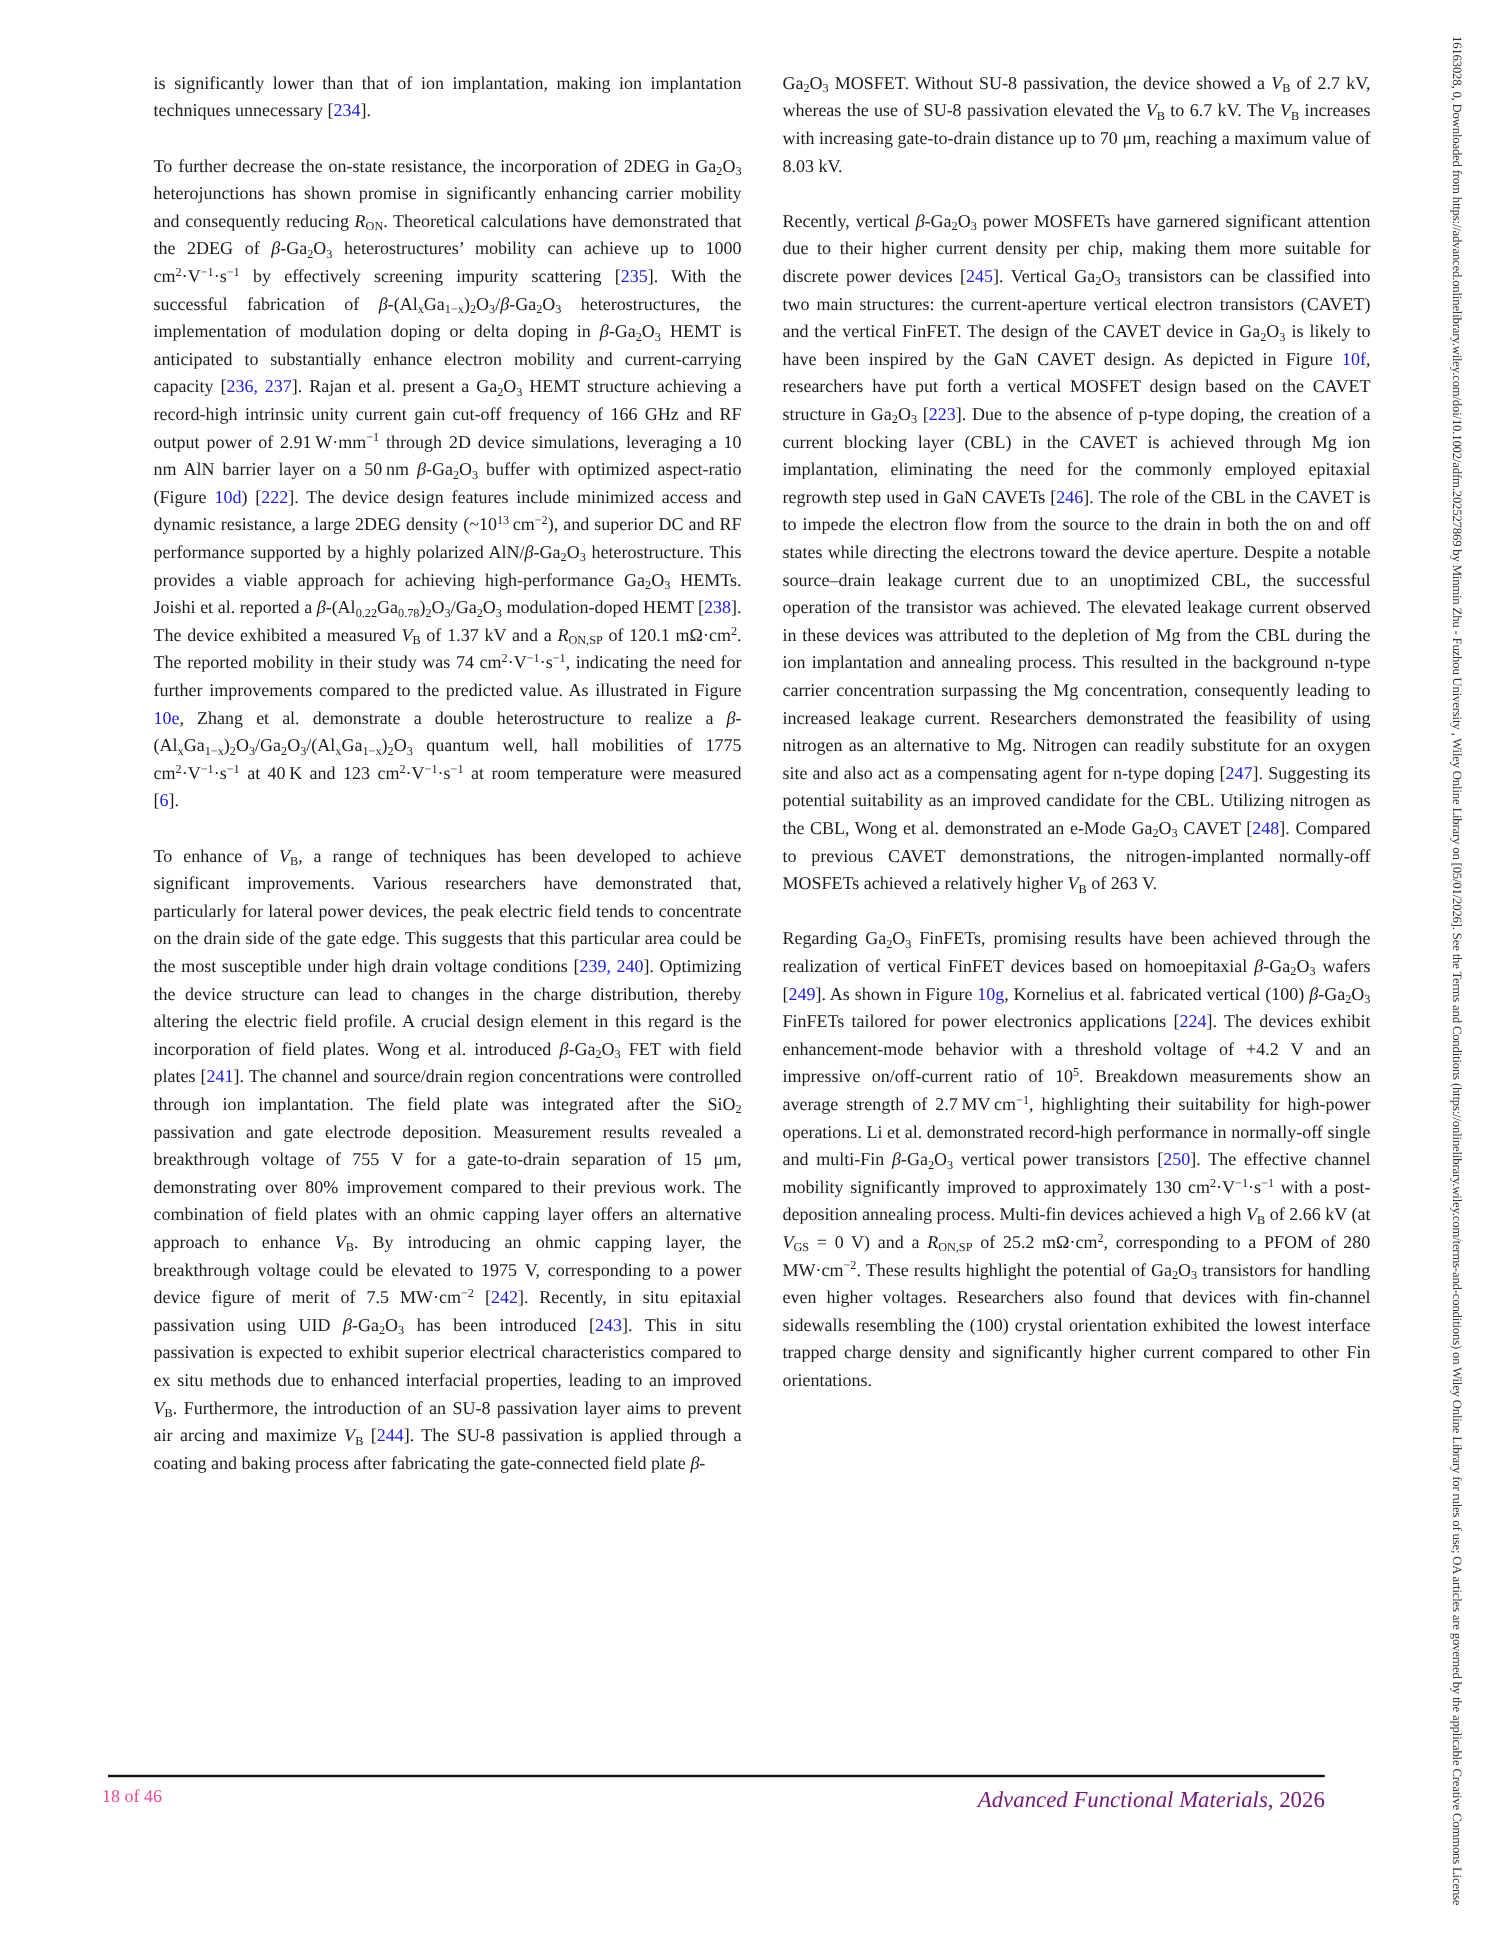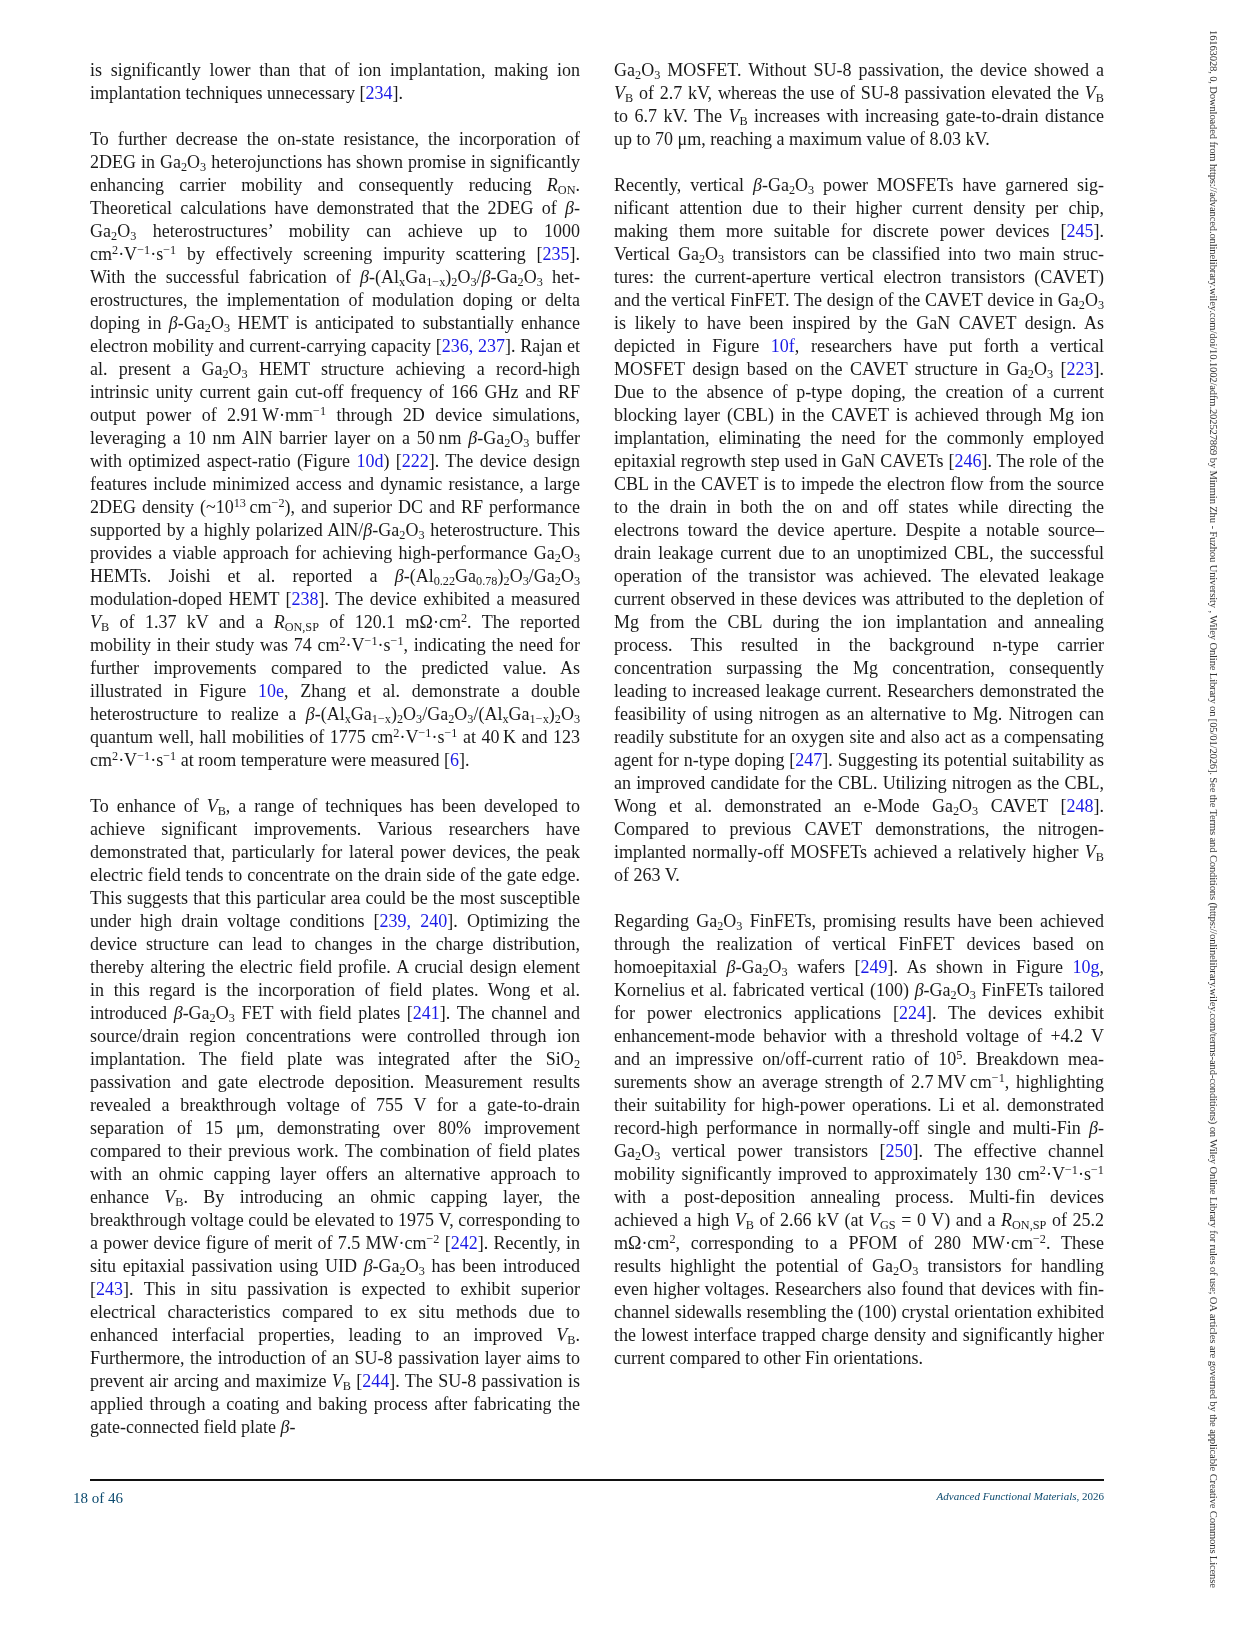--- a/index.html
+++ b/index.html
@@ -4,40 +4,41 @@
 <style>
   html, body { margin: 0; padding: 0; background: #ffffff; }
   body {
     width: 1241px; height: 1630px; position: relative; overflow: hidden;
     font-family: "Liberation Serif", "DejaVu Serif", serif;
     color: #1a1a1a;
   }
   .page { position: absolute; left: 0; top: 0; width: 1241px; height: 1630px; }
   .column {
     position: absolute; top: 59px; width: 490px;
-    font-size: 18px; line-height: 23px; text-align: justify;
+    font-size: 15px; line-height: 23px; text-align: justify;
     hyphens: manual;
+    margin-left: 38px;
   }
   .col-left { left: 90px; }
   .col-right { left: 614px; }
   .para { margin: 0 0 23px 0; }
   .para:last-child { margin-bottom: 0; }
   .sub { font-size: 0.68em; vertical-align: -0.28em; line-height: 0; }
   .sup { font-size: 0.68em; vertical-align: 0.5em; line-height: 0; }
   .ital { font-style: italic; }
   .cite { color: #1a1ae6; text-decoration: none; cursor: pointer; }
   .rule {
     position: absolute; left: 90px; top: 1479px; width: 1014px; height: 2px;
     background: #111111;
   }
   .footer-left {
-    position: absolute; left: 73px; top: 1490px; font-size: 15px; color: #0c4a6e;
+    position: absolute; left: 85px; top: 1490px; font-size: 15px; color: #ec4899;
   }
   .footer-right {
-    position: absolute; right: 137px; top: 1490px; font-size: 11px; color: #0c4a6e;
+    position: absolute; right: 137px; top: 1490px; font-size: 19px; color: #701a75;
     font-style: italic;
   }
   .footer-year { font-style: normal; }
   .side-note {
     position: absolute; left: 1219px; top: 30px;
     width: 1530px; height: 12px;
     transform-origin: 0 0; transform: rotate(90deg);
     font-size: 10.6px; line-height: 12px; color: #333; white-space: nowrap;
     letter-spacing: -0.15px;
   }

